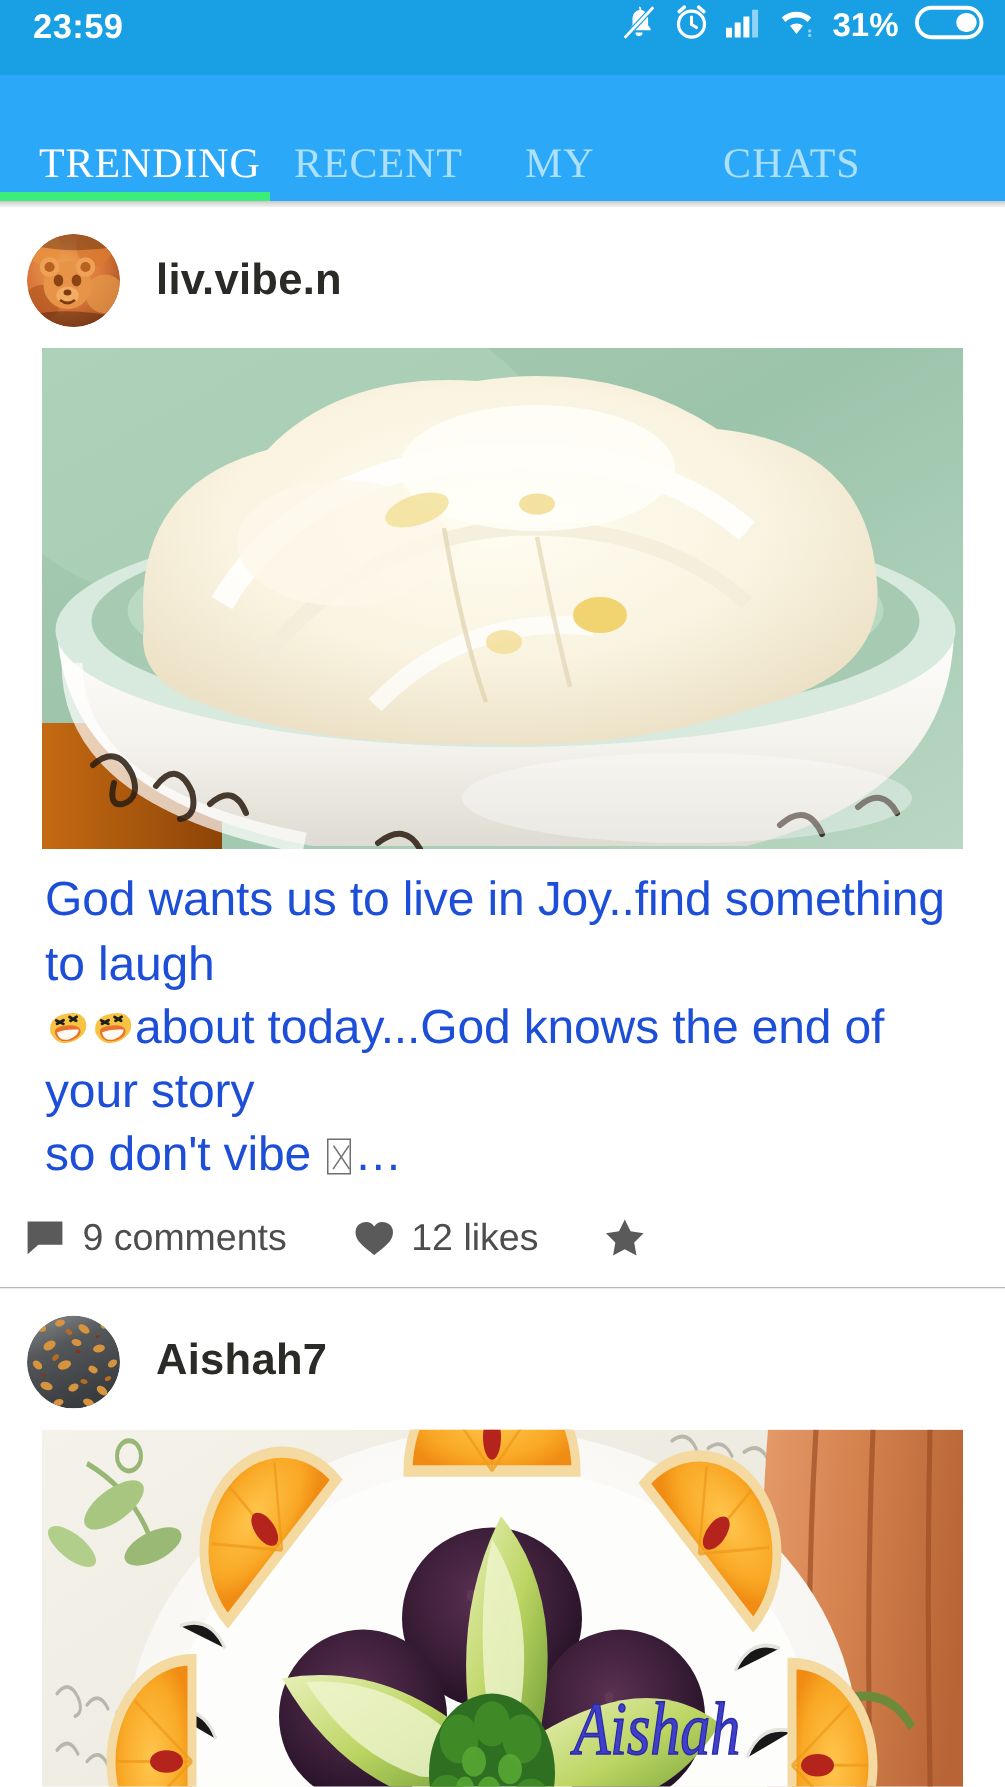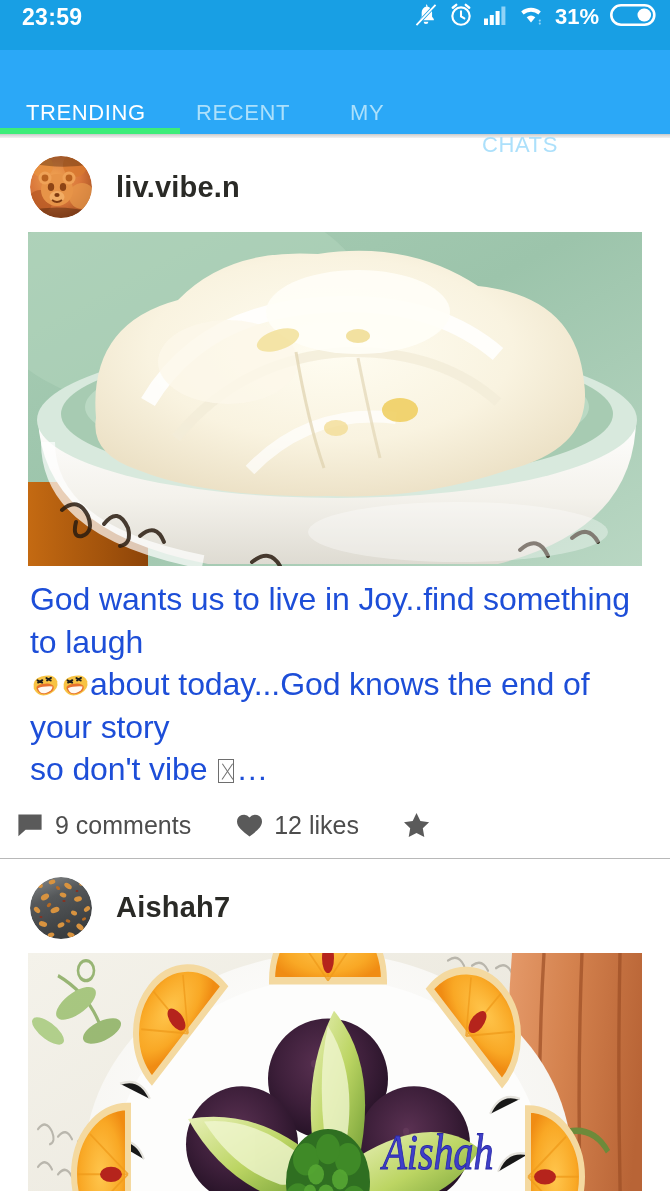--- a/index.html
+++ b/index.html
@@ -45,35 +45,35 @@
     position:relative;
     height:84px;
     background:#2ba8f7;
   }
   #tab-row {
     height:78px;
     display:flex;
     align-items:center;
   }
   .tab {
-    font-size:22px;
+    font-size:28px;
     letter-spacing:0.6px;
     color:#ace0fb;
     white-space:nowrap;
     background:transparent;
     border:none;
-    font-family:Liberation Sans, sans-serif;
+    font-family:Liberation Serif, serif;
     cursor:pointer;
     padding:0;
   }
   .tab.active { color:#ffffff; }
   #tab-trending { position:absolute; left:26px;  top:76px; transform:translateY(-100%); }
   #tab-recent   { position:absolute; left:196px; top:76px; transform:translateY(-100%); }
   #tab-my       { position:absolute; left:350px; top:76px; transform:translateY(-100%); }
-  #tab-chats    { position:absolute; left:482px; top:76px; transform:translateY(-100%);margin-top:32px; }
+  #tab-chats    { position:absolute; left:482px; top:76px; transform:translateY(-100%); }
 
   #tab-indicator {
     position:absolute;
     left:0;
     bottom:0;
     width:180px;
     height:6px;
     background:#3ded79;
   }
   #tab-shadow {
@@ -86,21 +86,21 @@
   .post { background:#ffffff; }
   .post-divider {
     height:1px;
     background:#b8b8b8;
     margin:0;
   }
 
   .post-header {
     display:flex;
     align-items:center;
-    padding:18px 0 14px 30px;
+    padding:18px 0 14px 18px;
   }
   .avatar {
     width:62px; height:62px;
     border-radius:50%;
     flex:0 0 62px;
     overflow:hidden;
     position:relative;
   }
   .avatar svg { display:block; width:100%; height:100%; }
   .post-username {

